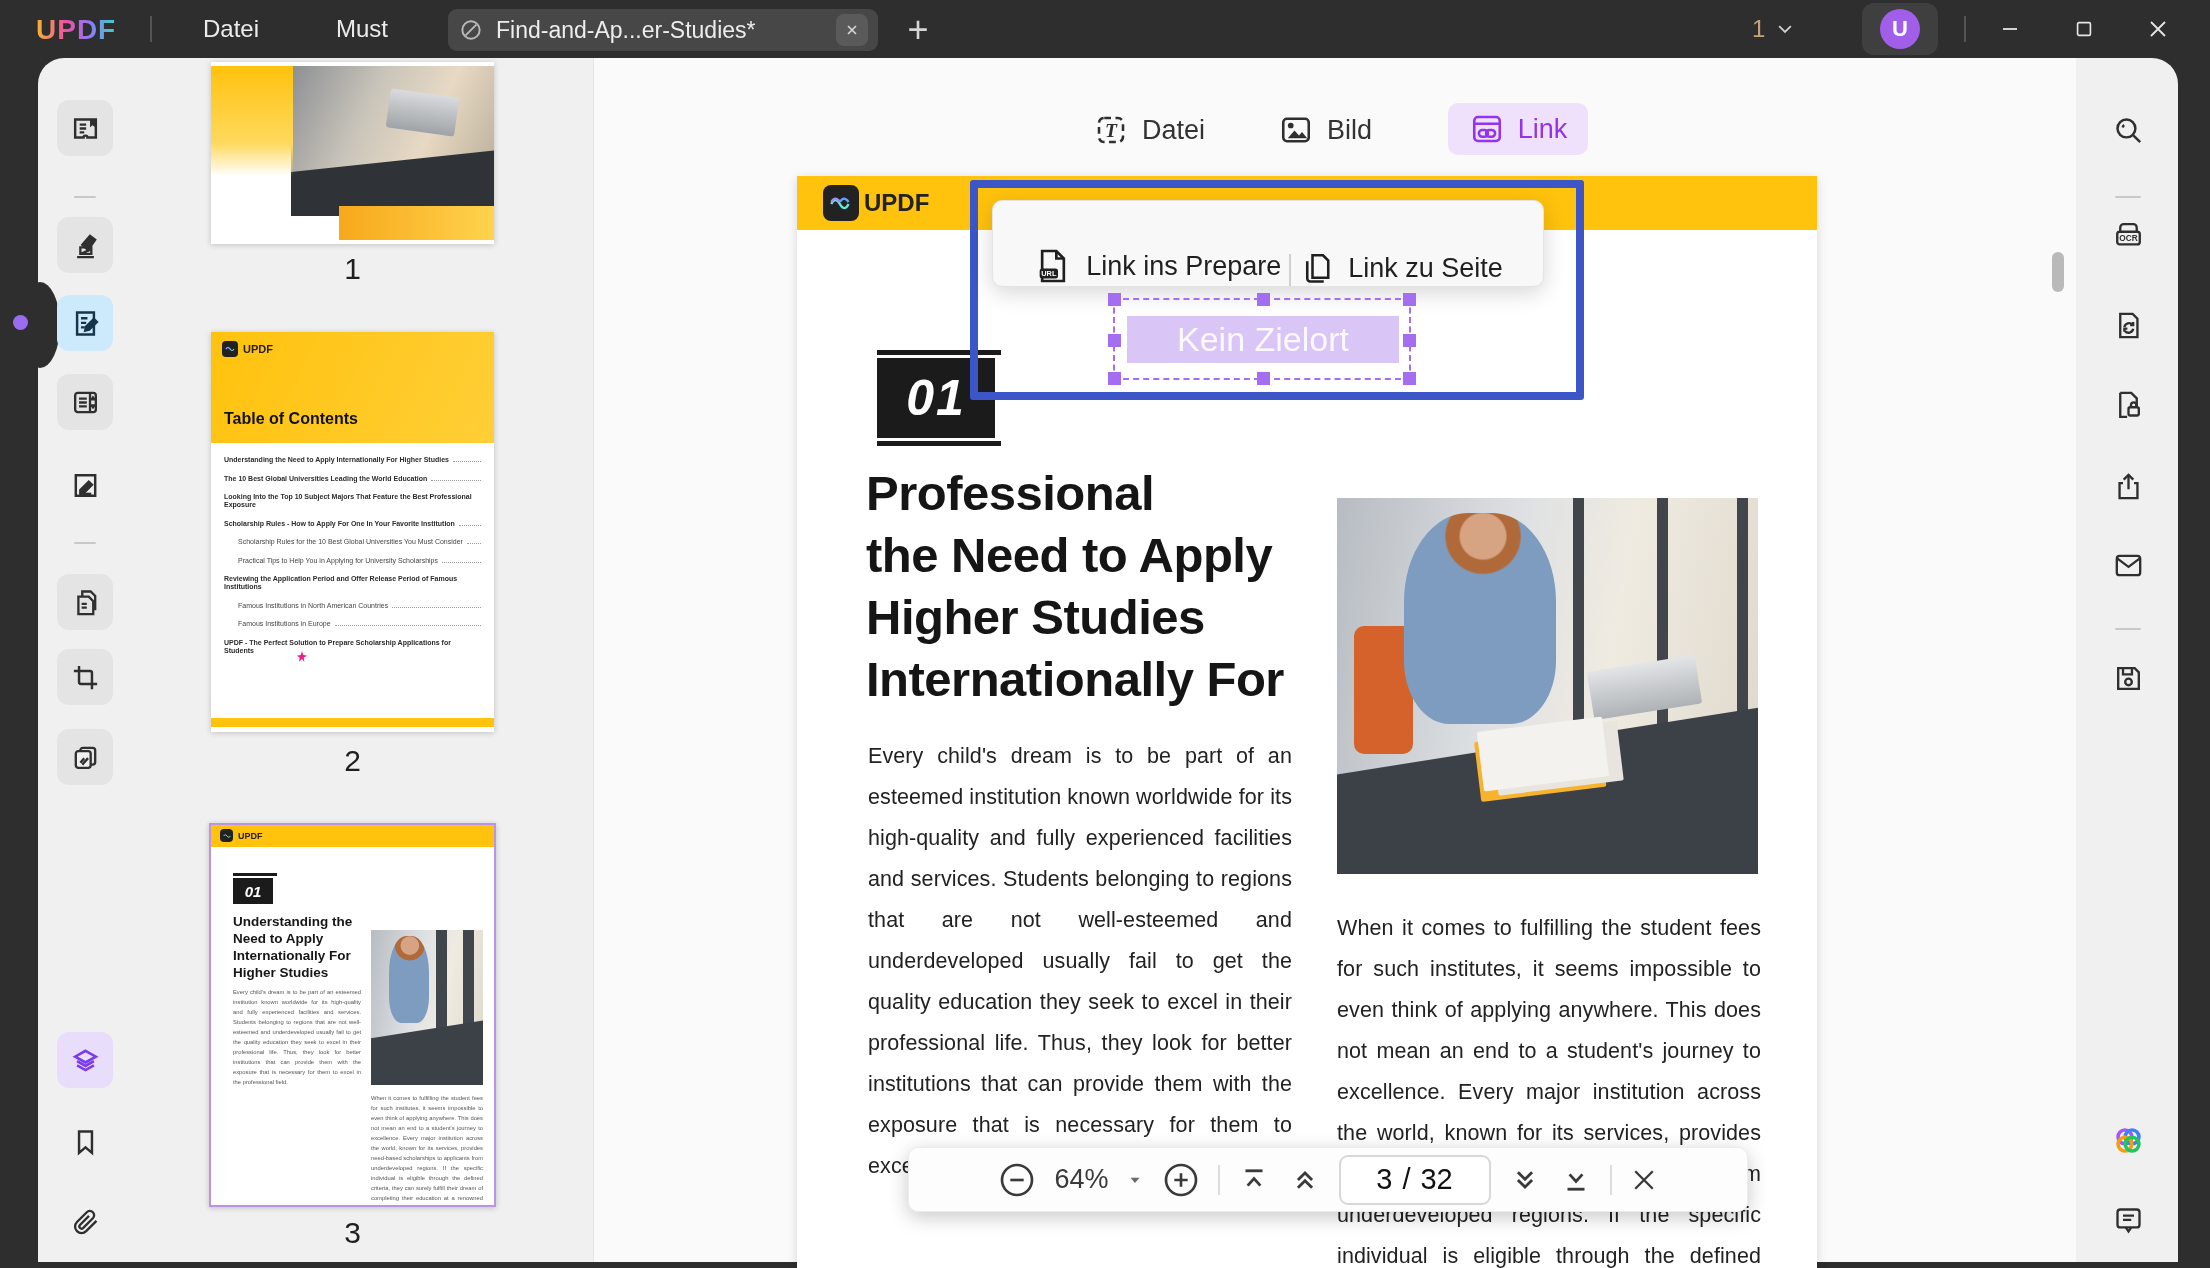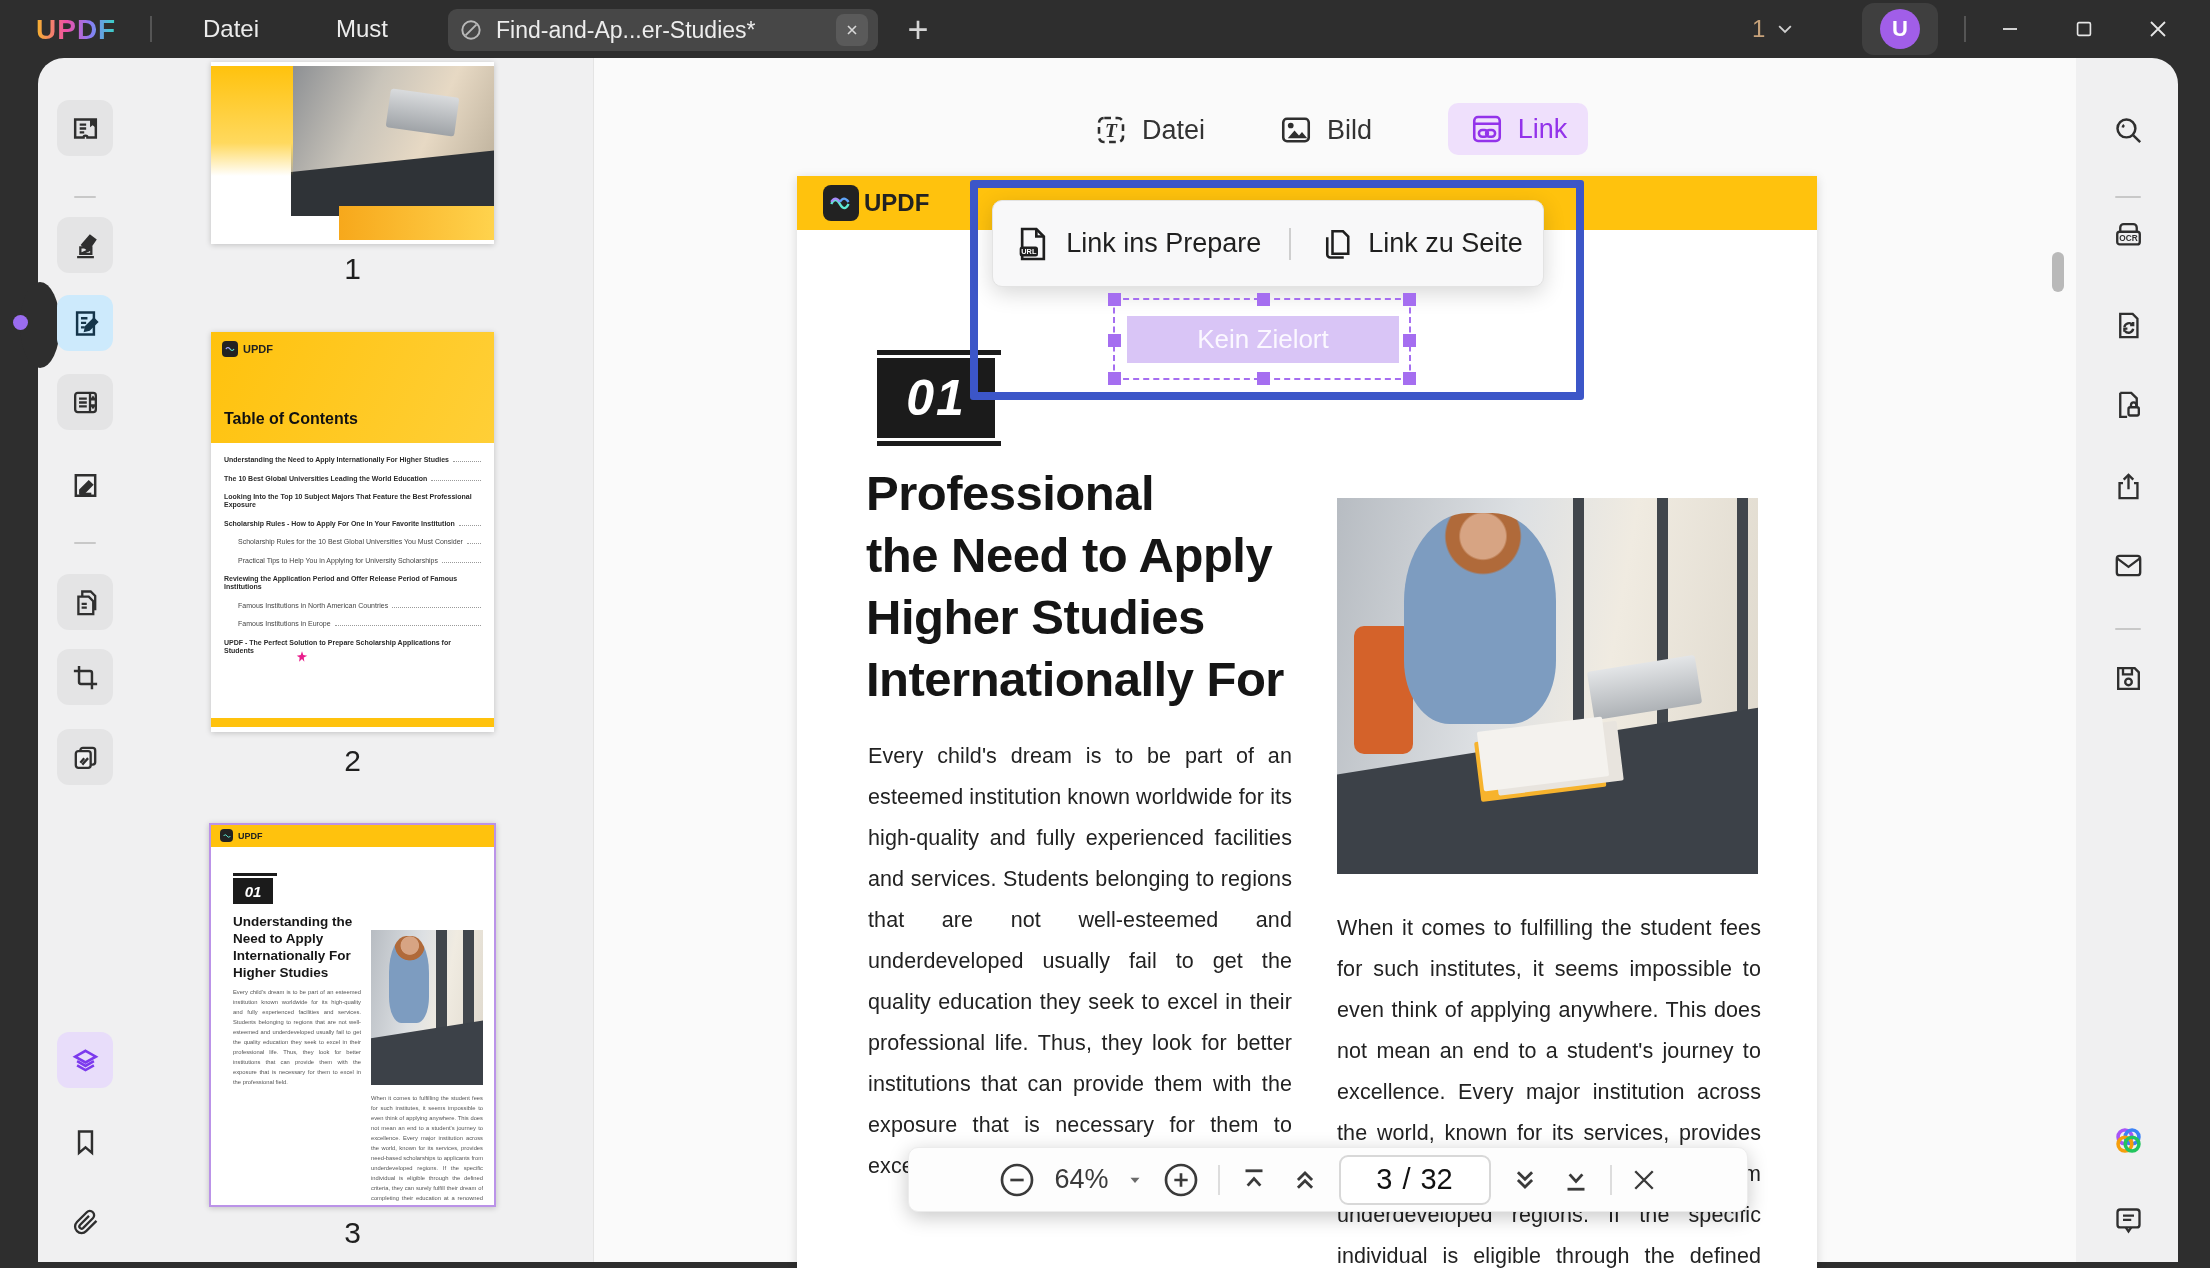--- a/index.html
+++ b/index.html
@@ -62,24 +62,24 @@
   .photo-desk .person{position:absolute;left:16%;top:4%;width:36%;height:56%;border-radius:42% 42% 30% 30%;
       background:radial-gradient(circle at 52% 11%,#d7a483 0 11%,#b06a3a 12% 18%,#7d9cc0 19% 100%)}
   .photo-desk .chair{position:absolute;left:4%;top:34%;width:14%;height:34%;background:#d4622a;border-radius:10px}
   .photo-desk .laptop{position:absolute;right:14%;top:44%;width:26%;height:13%;background:linear-gradient(#e3e5e7,#aeb2b6);transform:rotate(-9deg);border-radius:3px}
   .photo-desk .book{position:absolute;left:34%;top:60%;width:30%;height:16%;background:#f4f2ee;transform:rotate(-7deg);border-radius:2px;box-shadow:14px 6px 0 #e8e4de, -4px 10px 0 #f7b32d}
   .photo-meet{position:relative;overflow:hidden;background:linear-gradient(115deg,#8c8f93,#c9c4ba 35%,#e7d9c4 62%,#b3a792)}
   .photo-meet .slab{position:absolute;left:-8%;bottom:-18%;width:120%;height:55%;background:#2f3337;transform:rotate(-6deg)}
   .photo-meet .lap{position:absolute;right:18%;top:18%;width:34%;height:26%;background:linear-gradient(#d9dbdd,#9fa3a7);transform:rotate(8deg);border-radius:3px}
   
   .bluebox{border:8px solid #3c56c8;box-sizing:border-box;border-radius:3px}
-  .popup{background:#f8f8f9;border:1px solid #e3e3e3;border-radius:10px;box-shadow:0 6px 22px rgba(0,0,0,.16);display:flex;align-items:center;justify-content:center;gap:28px;font-size:27px;color:#1f1f1f}
+  .popup{background:#f8f8f9;border:1px solid #e3e3e3;border-radius:10px;box-shadow:0 6px 22px rgba(0,0,0,.16);display:flex;align-items:flex-end;justify-content:center;gap:8px;font-size:27px;color:#1f1f1f}
   .dashedsel{border:2px dashed #a56ef0;box-sizing:border-box;position:relative}
   .handle{position:absolute;width:13px;height:13px;background:#a56ef0}
-  .keinfill{background:#d9c5f6;color:#fbf8ff;display:flex;align-items:center;justify-content:center;font-size:26px}
+  .keinfill{background:#d9c5f6;color:#fbf8ff;display:flex;align-items:center;justify-content:center;font-size:34px}
   
   .pagetool{background:#fdfdfd;border:1px solid #ececec;border-radius:10px;box-shadow:0 5px 20px rgba(0,0,0,.22);
             display:flex;align-items:center;justify-content:center;gap:17px;color:#3a3a3a}
   .pagetool .vdiv{width:2px;height:30px;background:#ddd}
   .pagebox{width:148px;height:46px;border:2px solid #d8d8d8;border-radius:9px;background:#fff;display:flex;align-items:center;justify-content:center;gap:10px;font-size:29px;color:#111}
   .scrollthumb{width:12px;height:40px;background:#b9b9b9;border-radius:6px}
 </style>
 </head>
 <body>
 

